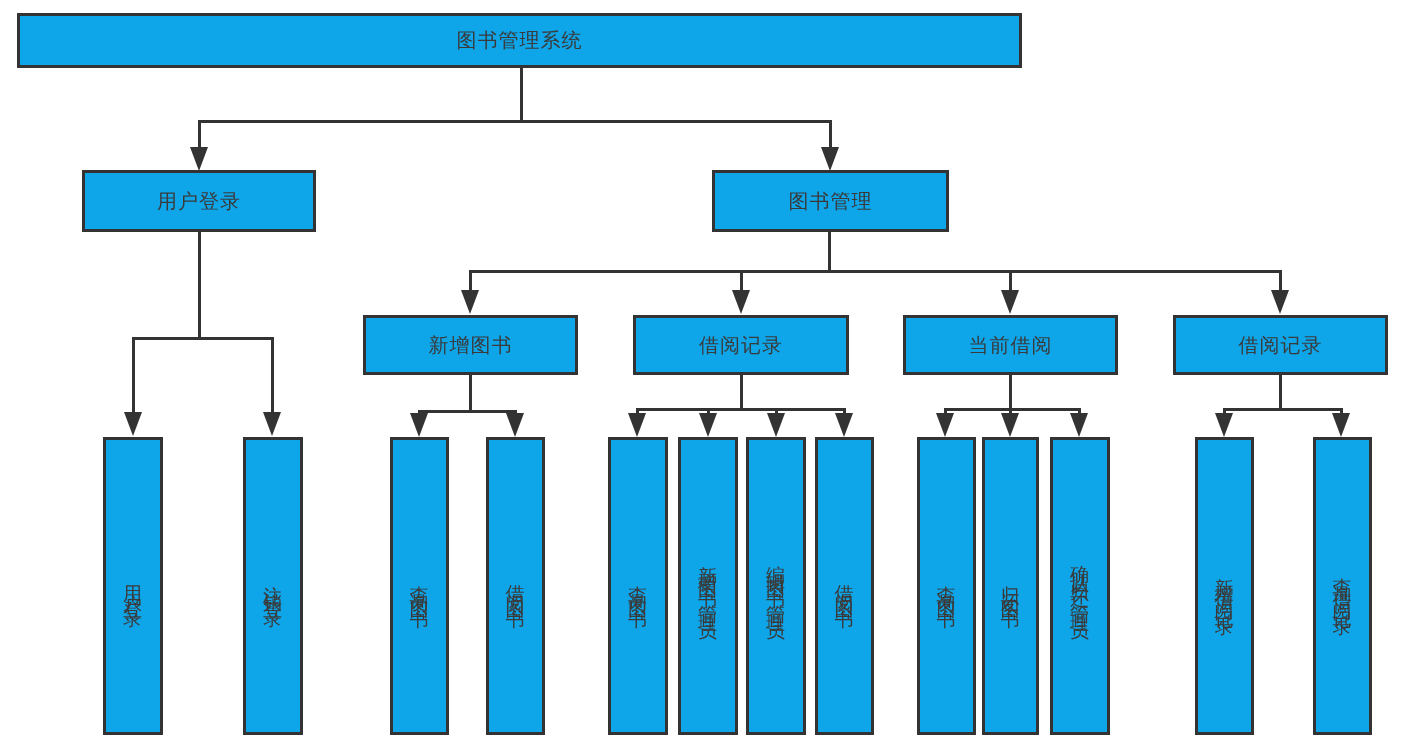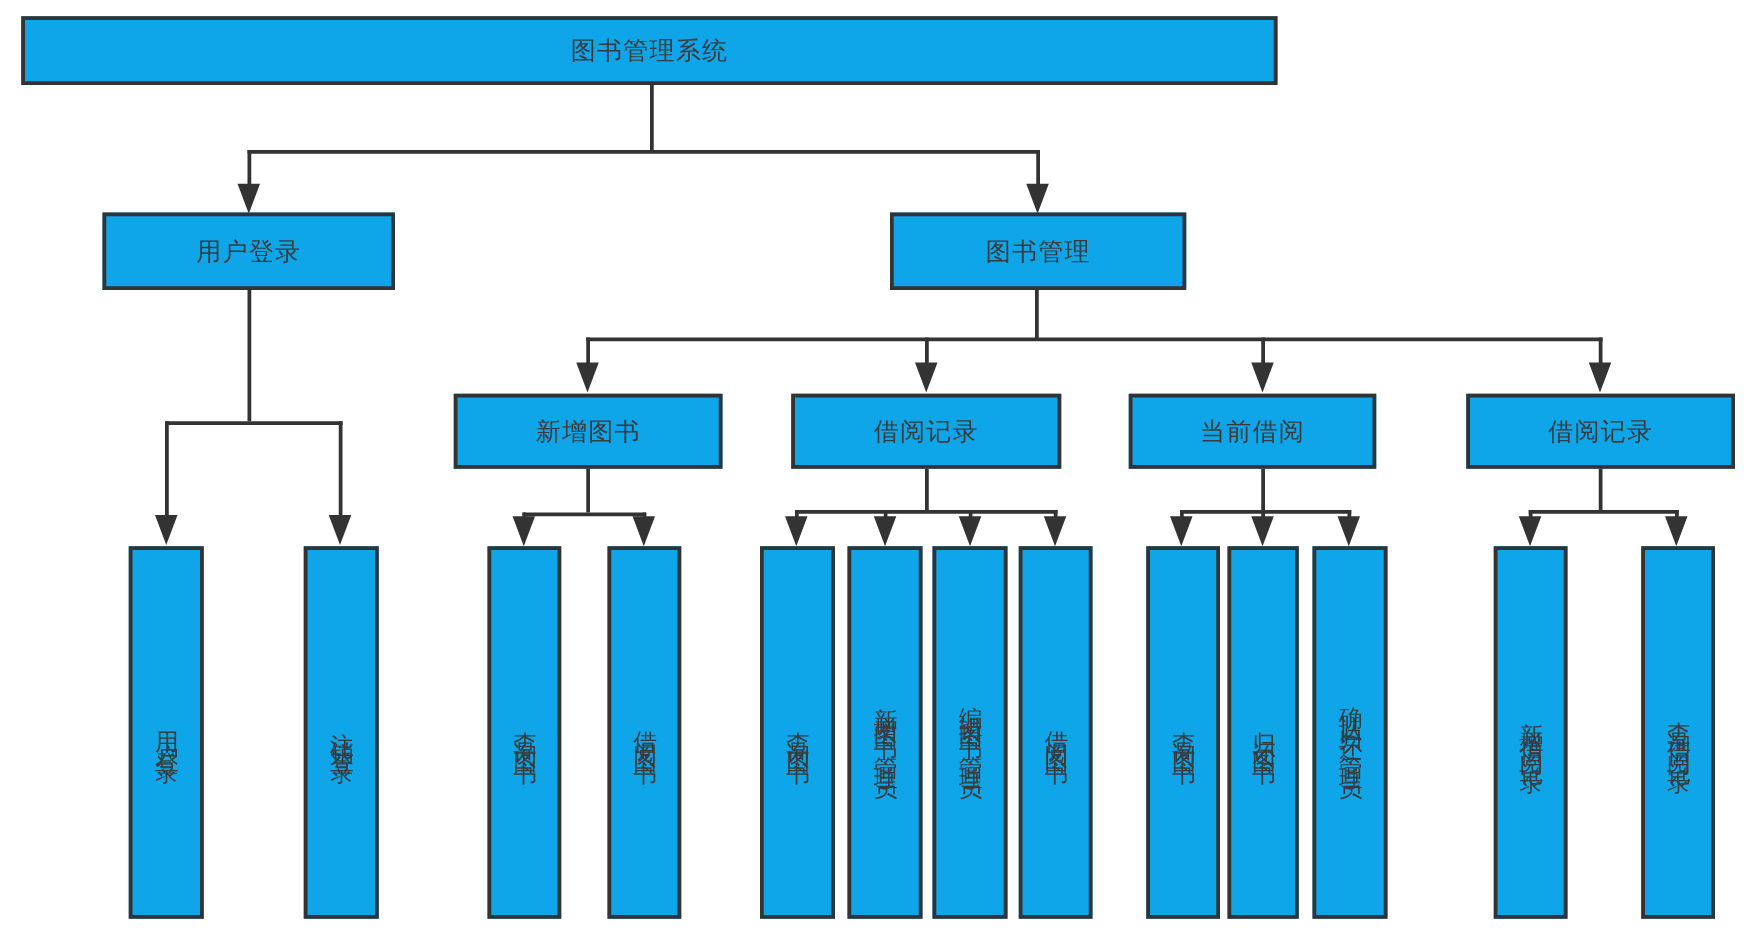--- a/index.html
+++ b/index.html
@@ -65,21 +65,21 @@
   <div class="ah" style="left:461px;top:290px"></div>
   <div class="vl" style="left:740px;top:270px;height:22px"></div>
   <div class="ah" style="left:732px;top:290px"></div>
   <div class="vl" style="left:1009px;top:270px;height:22px"></div>
   <div class="ah" style="left:1001px;top:290px"></div>
   <div class="vl" style="left:1279px;top:270px;height:22px"></div>
   <div class="ah" style="left:1271px;top:290px"></div>
 
   <div class="b hb" style="left:363px;top:315px;width:215px;height:60px">新增图书</div>
   <div class="b hb" style="left:633px;top:315px;width:216px;height:60px">借阅记录</div>
-  <div class="b hb" style="left:903px;top:315px;width:198px;height:60px">当前借阅</div>
+  <div class="b hb" style="left:903px;top:315px;width:215px;height:60px">当前借阅</div>
   <div class="b hb" style="left:1173px;top:315px;width:215px;height:60px">借阅记录</div>
 
   <div class="vl" style="left:469px;top:375px;height:35px"></div>
   <div class="hl" style="left:418px;top:410px;width:99px"></div>
   <div class="vl" style="left:418px;top:410px;height:6px"></div>
   <div class="ah" style="left:410px;top:413px"></div>
   <div class="vl" style="left:514px;top:410px;height:6px"></div>
   <div class="ah" style="left:506px;top:413px"></div>
 
   <div class="vl" style="left:740px;top:375px;height:33px"></div>

